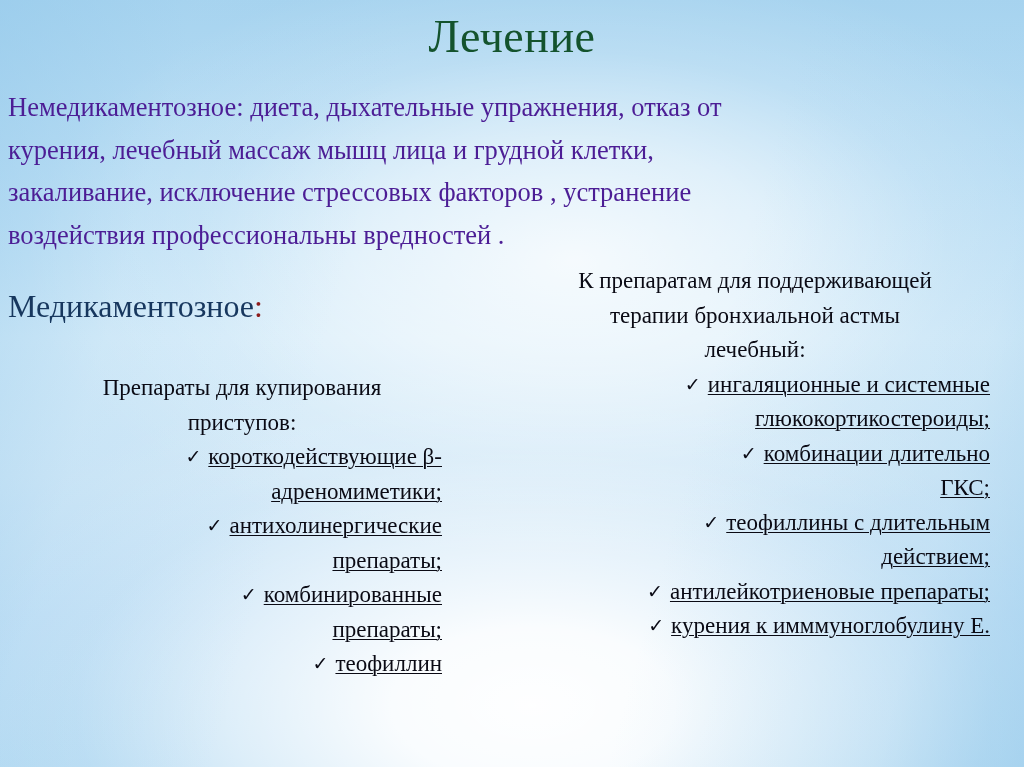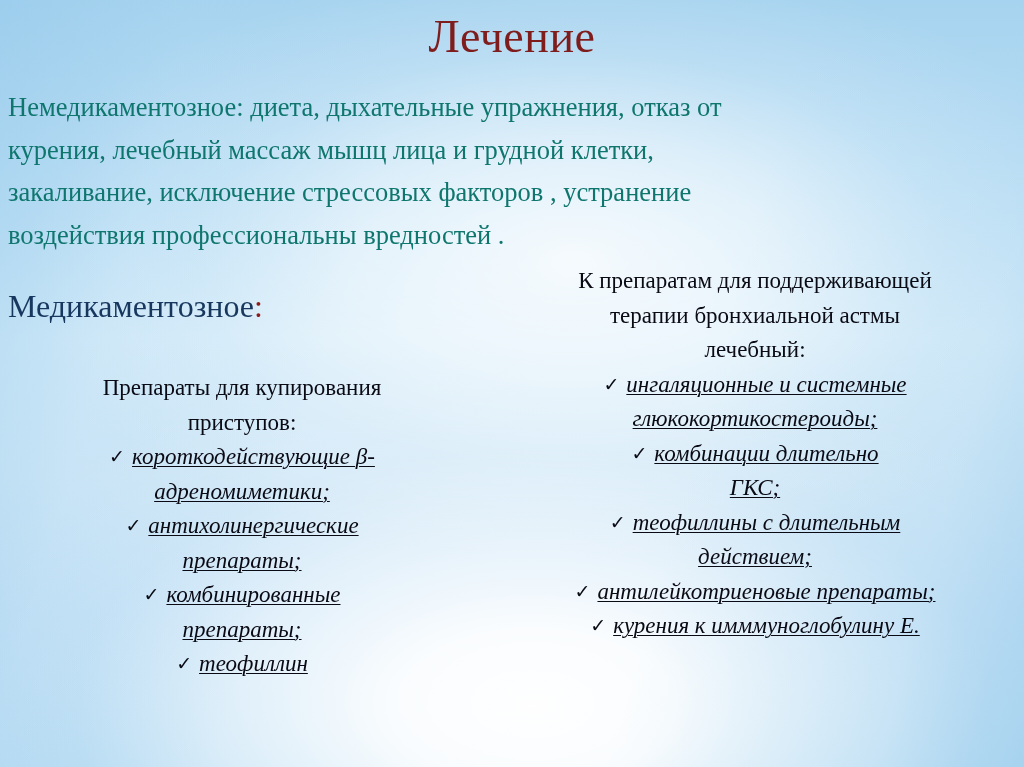--- a/index.html
+++ b/index.html
@@ -75,34 +75,34 @@
 
   
   #slide-title {
     position: absolute;
     top: 8px;
     left: 0;
     width: 1024px;
     text-align: center;
     font-size: 46px;
     line-height: 58px;
-    color: #7f1d1d;
+    color: #14532d;
     letter-spacing: 0.5px;
     white-space: nowrap;
   }
 
   
   #intro-block {
     position: absolute;
     top: 86px;
     left: 8px;
     width: 930px;
     font-size: 26.5px;
     line-height: 42.5px;
-    color: #0f766e;
+    color: #4c1d95;
     text-align: left;
   }
   #intro-block .para-line {
     white-space: nowrap;
   }
 
   #medicated-label {
     position: absolute;
     top: 255px;
     left: 8px;
@@ -140,23 +140,22 @@
     line-height: 34.5px;
   }
 
   .col-heading {
     display: block;
     text-align: center;
   }
 
   .bullet-line {
     display: block;
-    text-align: center;
-    white-space: nowrap;
-    font-style: italic;
+    text-align: right;
+    white-space: nowrap;
   }
   .bullet-line.wrapline {
     white-space: nowrap;
   }
 
   .check {
     display: inline-block;
     font-family: "DejaVu Sans", "Liberation Sans", sans-serif;
     font-size: 19px;
     line-height: 1;

